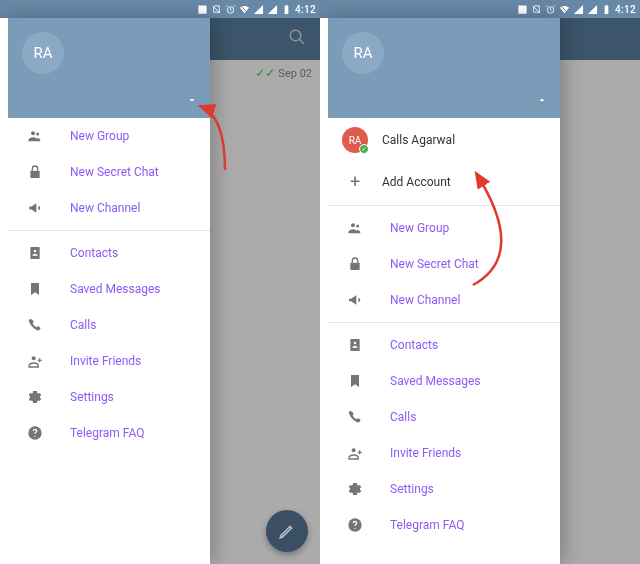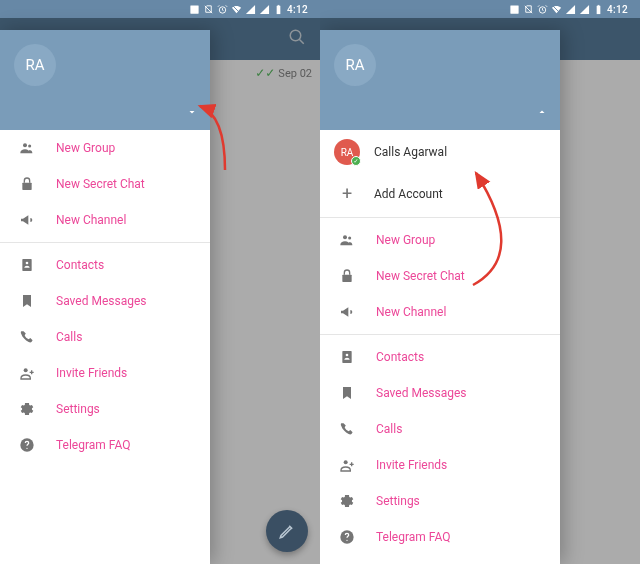--- a/index.html
+++ b/index.html
@@ -23,21 +23,21 @@
   .phone.right { left: 320px; }
 
   
   .statusbar {
     height: 18px;
     background: #6788a6;
     display: flex;
     justify-content: flex-end;
     align-items: center;
     gap: 3px;
-    padding: 0 12px;
+    padding: 0 4px;
     color: #fff;
     font-size: 10px;
   }
   .sbicon { display: inline-block; line-height: 1; }
   .sbicon svg { width: 11px; height: 11px; vertical-align: middle; }
   .sbtime { font-weight: 500; letter-spacing: .3px; }
 
   
   .actionbar {
     height: 42px;
@@ -60,28 +60,29 @@
     color: #888;
     display: flex;
     align-items: center;
     gap: 3px;
   }
   .doublecheck { color: #5bbf63; font-size: 12px; }
 
   
   .drawer {
     position: absolute;
-    top: 30px;
+    top: 18px;
     left: 0;
     width: 210px;
     bottom: 0;
     background: #fff;
     box-shadow: 4px 0 18px rgba(0,0,0,.25);
     display: flex;
     flex-direction: column;
+    padding-left: 8px;
   }
   .drawer-header {
     background: #7a9cb9;
     height: 100px;
     position: relative;
   }
   .avatar-big {
     width: 42px; height: 42px;
     border-radius: 50%;
     background: #89a9c4;
@@ -100,24 +101,24 @@
     bottom: 8px;
     right: 12px;
   }
   .drawer-body {
     overflow-y: auto;
     flex: 1;
   }
   .menu-item {
     display: flex;
     align-items: center;
-    gap: 20px;
+    gap: 26px;
     padding: 9px 18px;
     font-size: 12px;
-    color: #ec4899;
+    color: #8b5cf6;
     cursor: pointer;
     min-height: 36px;
   }
   .menu-item .icon {
     width: 18px;
     display: flex;
     align-items: center;
     justify-content: center;
     color: #757575;
     flex-shrink: 0;

